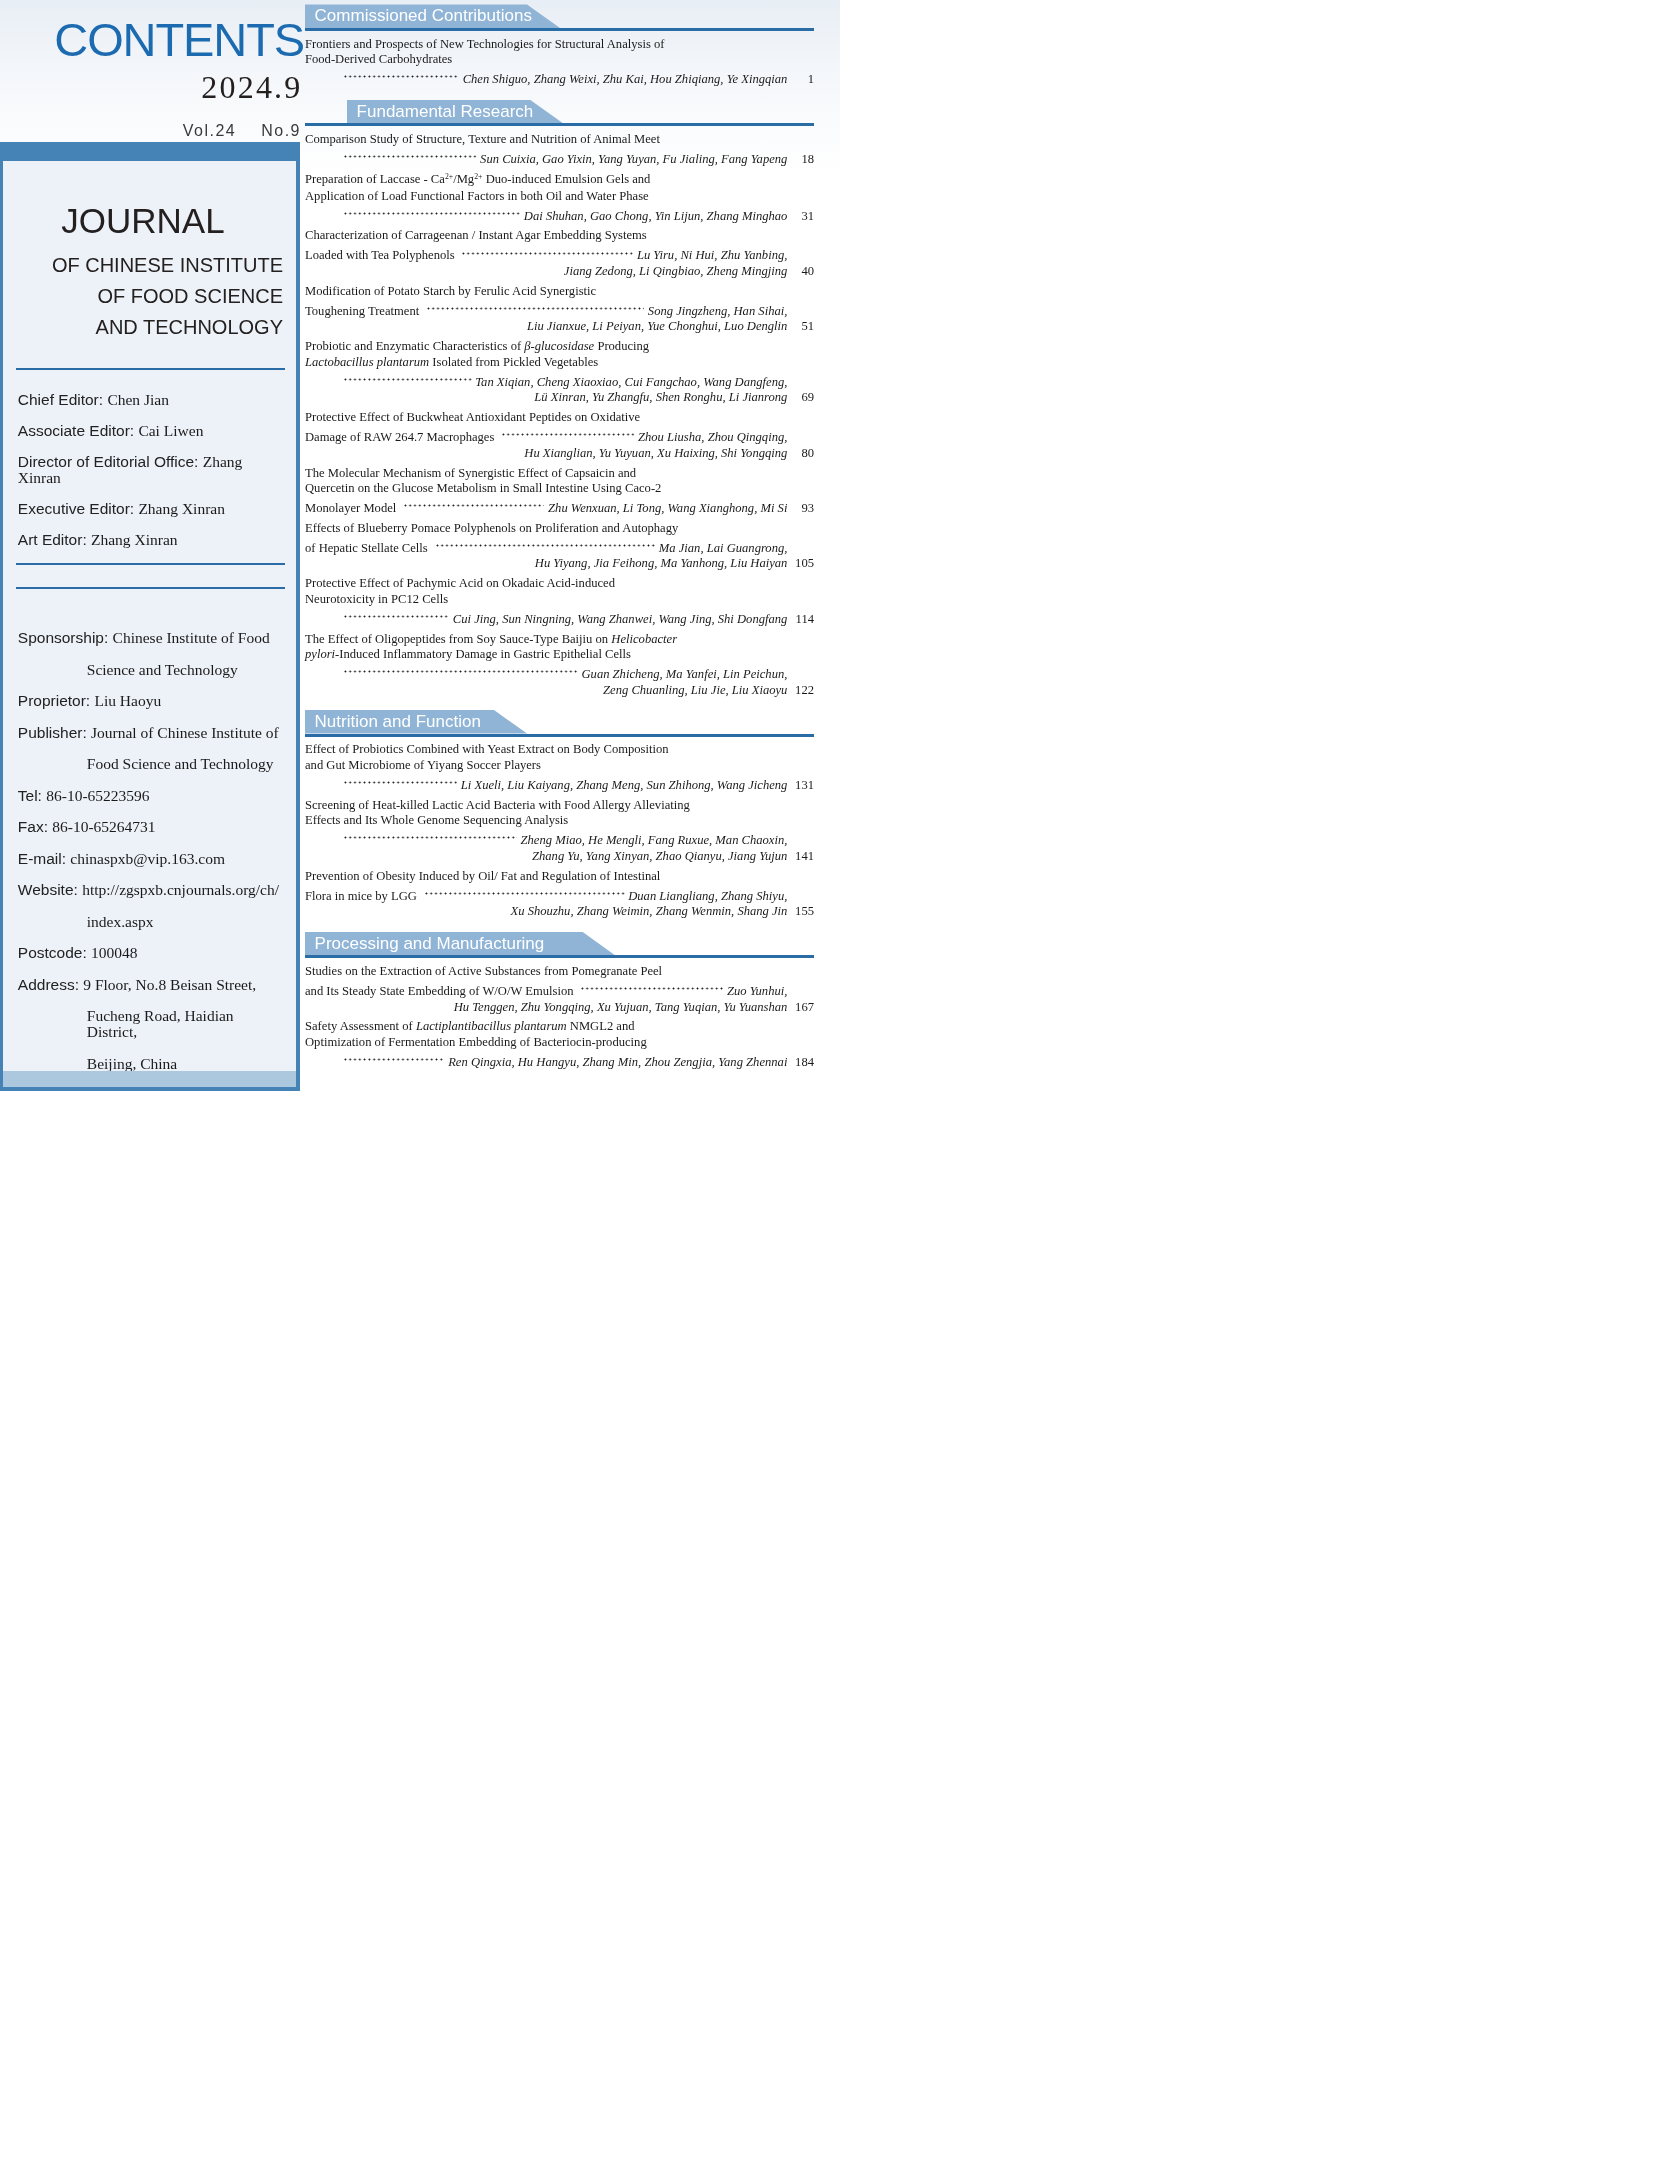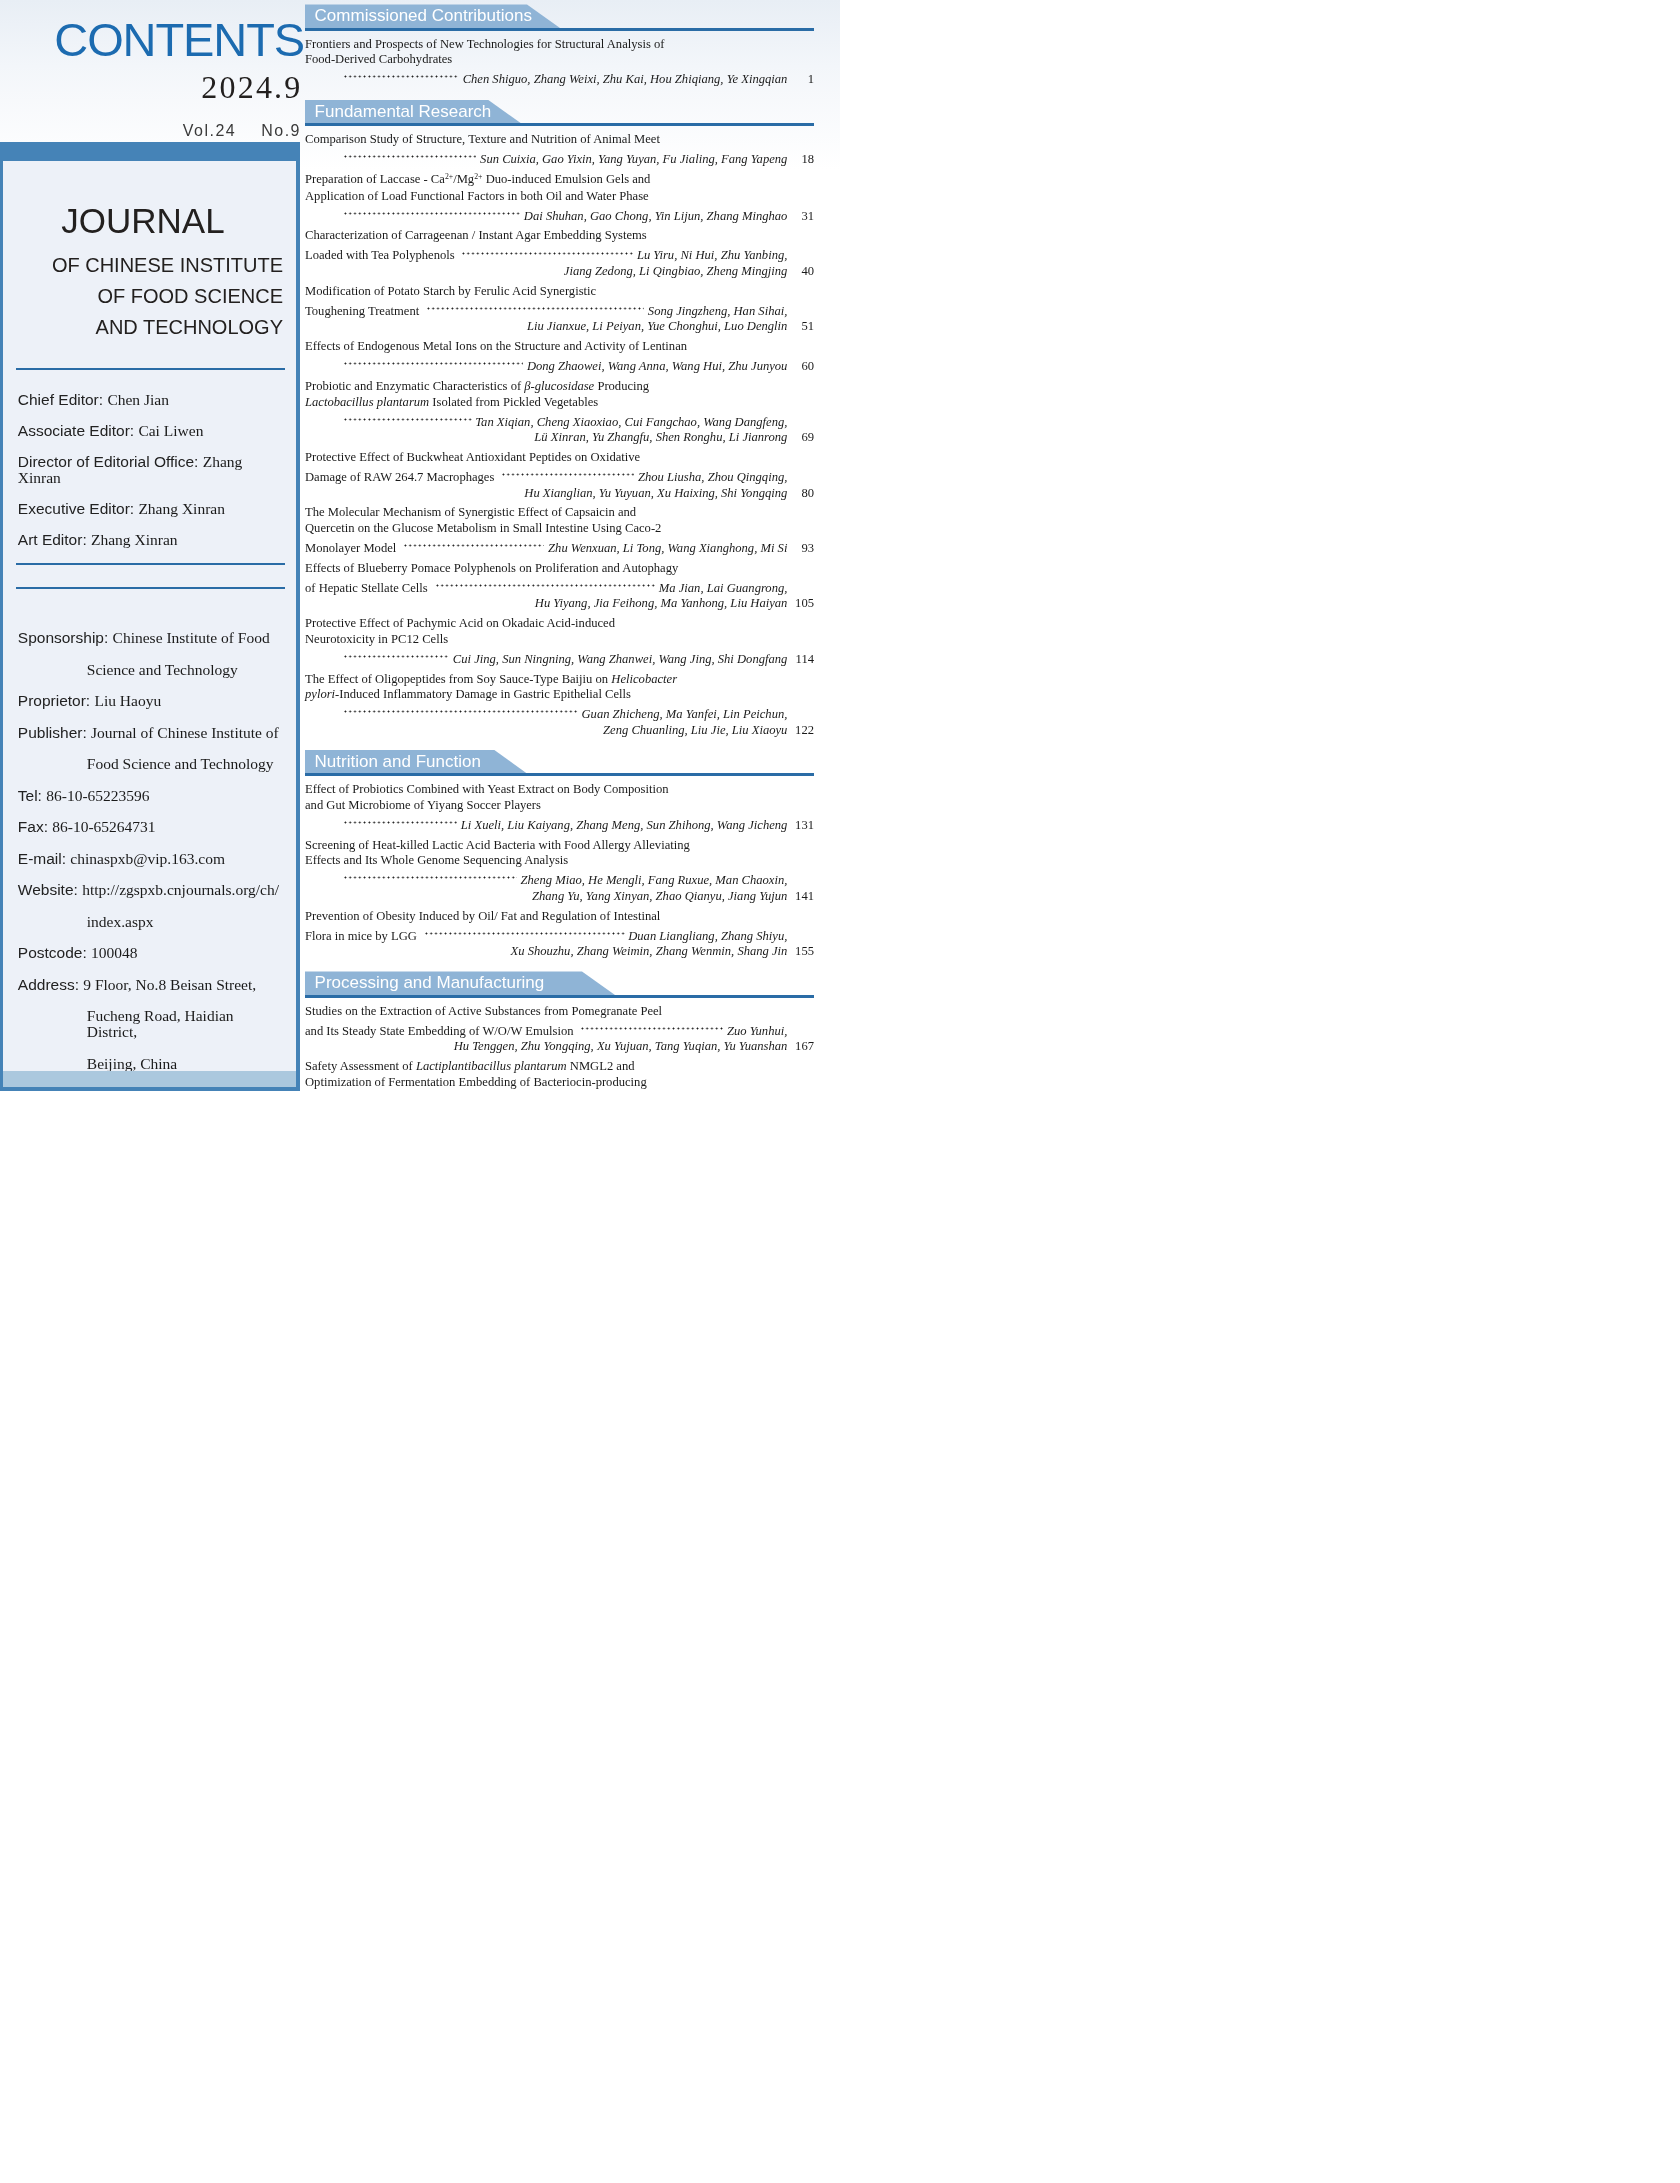--- a/index.html
+++ b/index.html
@@ -122,21 +122,21 @@
           </div>
           <div class="line pad-lead">
             <span class="leader"></span>
             <span class="i">Chen Shiguo, Zhang Weixi, Zhu Kai, Hou Zhiqiang, Ye Xingqian</span>
             <span class="page-no">1</span>
           </div>
         </div>
       </section>
       <section class="sec">
         <div class="sec-head">
-          <div class="banner" style="width: 216px;">Fundamental Research</div>
+          <div class="banner" style="width: 216px; margin-left: 42px;">Fundamental Research</div>
           <div class="sec-line"></div>
         </div>
         <div class="article">
           <div class="line">
             <span class="t">Comparison Study of Structure, Texture and Nutrition of Animal Meet</span>
           </div>
           <div class="line pad-lead">
             <span class="leader"></span>
             <span class="i">Sun Cuixia, Gao Yixin, Yang Yuyan, Fu Jialing, Fang Yapeng</span>
             <span class="page-no">18</span>
@@ -186,30 +186,20 @@
             <span class="page-no"></span>
           </div>
           <div class="line">
             <span class="spacer"></span>
             <span class="i">Liu Jianxue, Li Peiyan, Yue Chonghui, Luo Denglin</span>
             <span class="page-no">51</span>
           </div>
         </div>
         <div class="article">
           <div class="line">
-            <span class="t">Effects of Endogenous Metal Ions on the Structure and Activity of Lentinan</span>
-          </div>
-          <div class="line pad-lead">
-            <span class="leader"></span>
-            <span class="i">Dong Zhaowei, Wang Anna, Wang Hui, Zhu Junyou</span>
-            <span class="page-no">60</span>
-          </div>
-        </div>
-        <div class="article">
-          <div class="line">
             <span class="t">Probiotic and Enzymatic Characteristics of </span>
             <span class="i">β-glucosidase</span>
             <span class="t"> Producing</span>
           </div>
           <div class="line">
             <span class="i">Lactobacillus plantarum</span>
             <span class="t"> Isolated from Pickled Vegetables</span>
           </div>
           <div class="line pad-lead">
             <span class="leader"></span>

